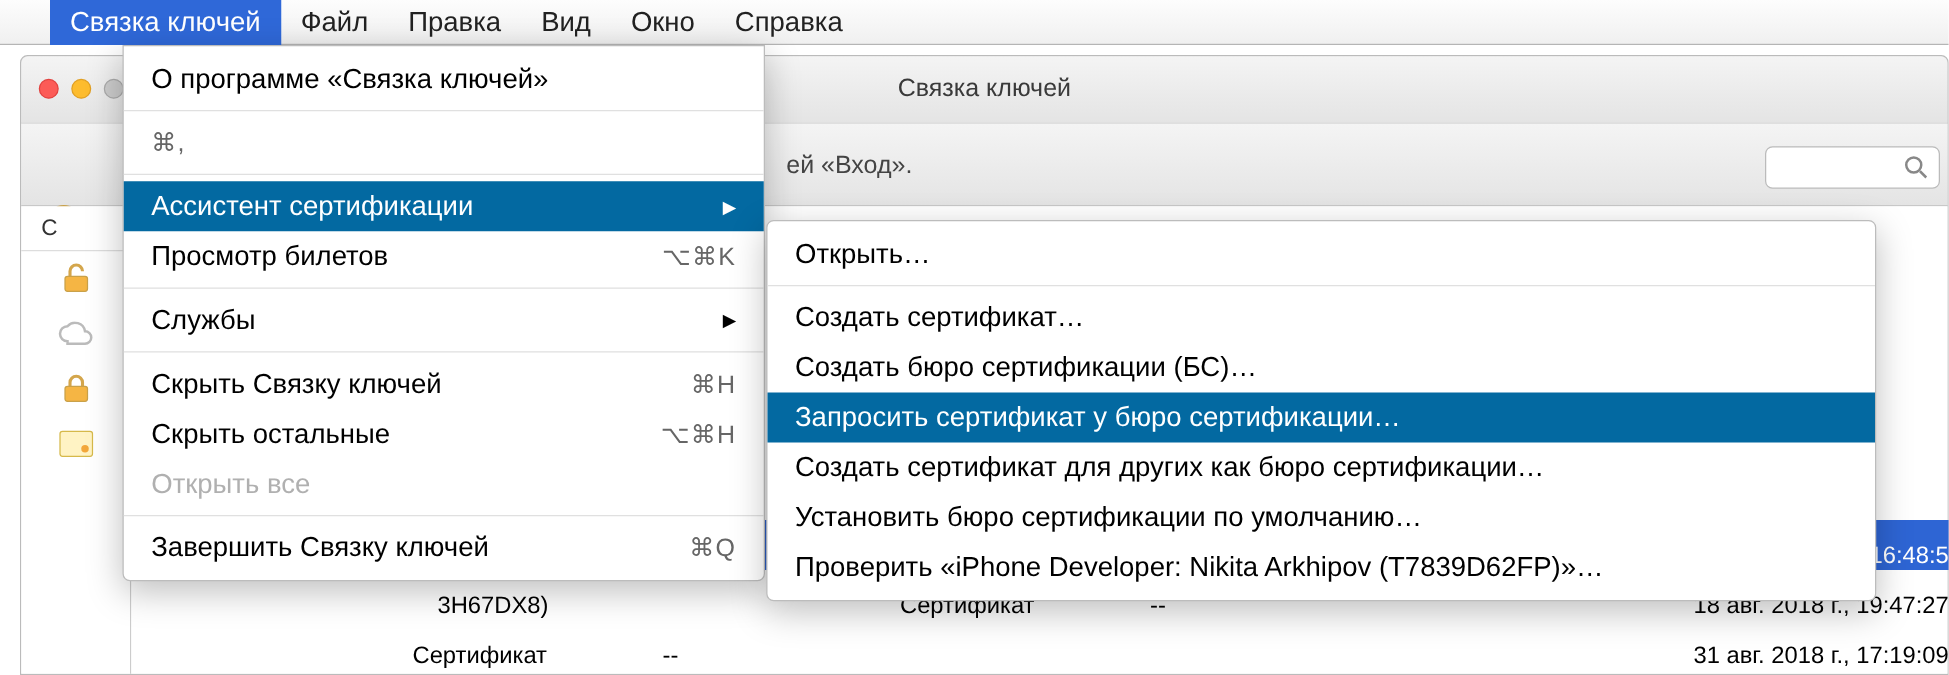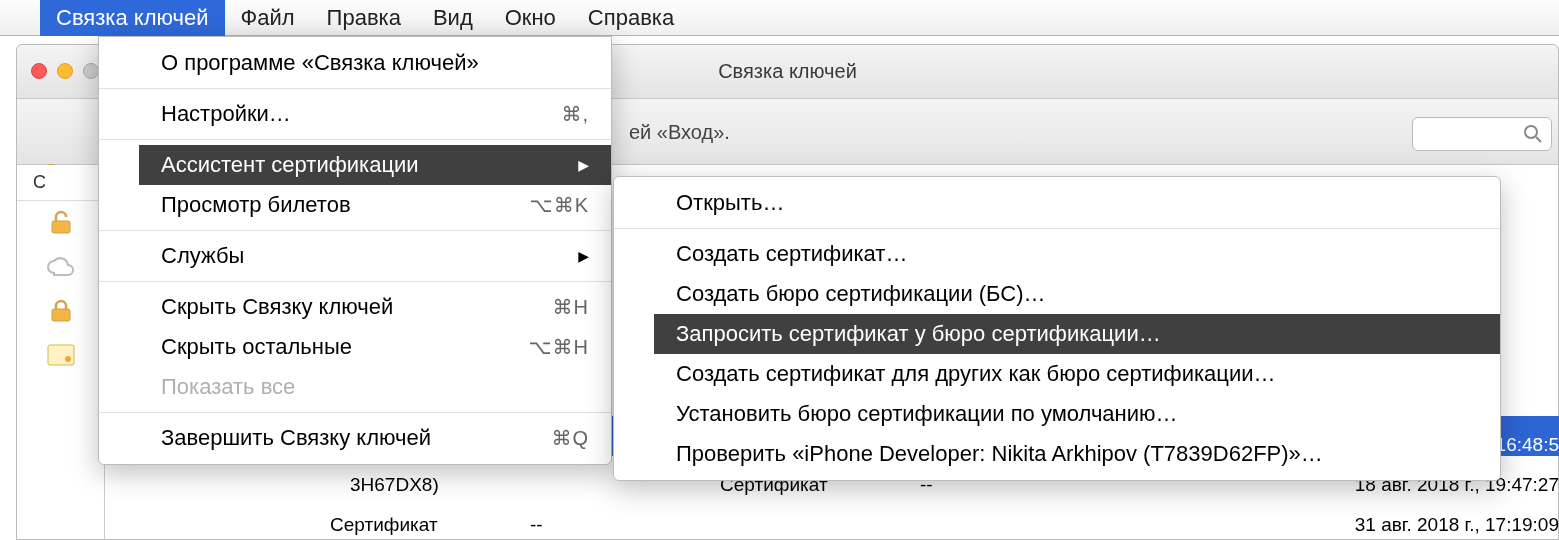--- a/index.html
+++ b/index.html
@@ -58,23 +58,23 @@
 
 .menu {
   position:absolute; background:#fff; border:1px solid #bcbcbc;
   border-radius:0 0 6px 6px; box-shadow:0 8px 28px rgba(0,0,0,.25);
   padding:6px 0;
 }
 .menu1 { left:98px; top:36px; width:514px; }
 .menu2 { left:613px; top:176px; width:888px; border-radius:6px;}
 .mitem {
   display:flex; align-items:center; justify-content:space-between;
-  padding:5px 22px; font-size:22px; color:#000; height:40px;margin-left:40px;
-}
-.mitem.sel { background:#404040; color:#fff; }
+  padding:5px 22px; font-size:22px; color:#000; height:40px;
+}
+.mitem.sel { background:#0369a1; color:#fff; }
 .mitem.disabled { color:#b0b0b0; }
 .msep { height:1px; background:#e0e0e0; margin:5px 0; }
 .short { color:#666; font-size:20px; letter-spacing:1px;}
 .arrow { font-size:14px; }
 
 .rows { position:absolute; top:416px; left:330px; right:0; }
 .row { height:40px; display:flex; align-items:flex-end; font-size:19px; }
 .row.sel { background:#2e65d4; color:#fff; }
 .row .c1{width:390px;padding-left:20px;white-space:nowrap;overflow:hidden;}
 .row .c2{width:200px;margin-top:44px;}
@@ -168,21 +168,20 @@
     <div class="c4">31 авг. 2018 г., 17:19:09</div>
   </div>
 </div>
 
 <div class="menu menu1">
   <div class="mitem">
       <span>О программе «Связка ключей»</span>
     </div>
   <div class="msep"></div>
   <div class="mitem">
-      <span>Настройки…</span>
       <span class="short">⌘,</span>
     </div>
   <div class="msep"></div>
   <div class="mitem sel">
       <span>Ассистент сертификации</span>
       <span class="arrow">▶</span>
     </div>
   <div class="mitem">
       <span>Просмотр билетов</span>
       <span class="short">⌥⌘K</span>
@@ -195,21 +194,21 @@
   <div class="msep"></div>
   <div class="mitem">
       <span>Скрыть Связку ключей</span>
       <span class="short">⌘H</span>
     </div>
   <div class="mitem">
       <span>Скрыть остальные</span>
       <span class="short">⌥⌘H</span>
     </div>
   <div class="mitem disabled">
-      <span>Показать все</span>
+      <span>Открыть все</span>
     </div>
   <div class="msep"></div>
   <div class="mitem">
       <span>Завершить Связку ключей</span>
       <span class="short">⌘Q</span>
     </div>
 </div>
 
 <div class="menu menu2">
   <div class="mitem">

